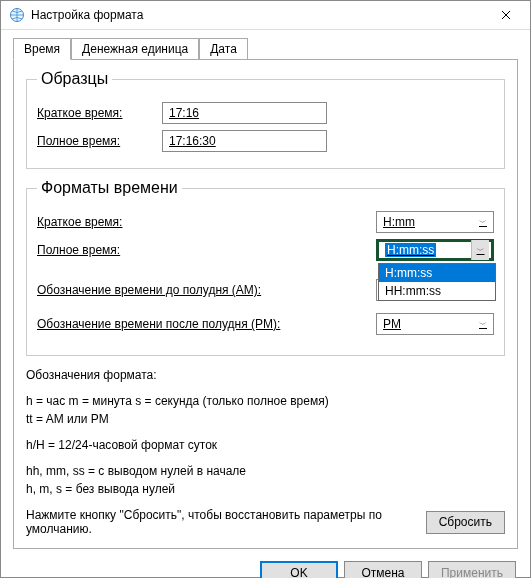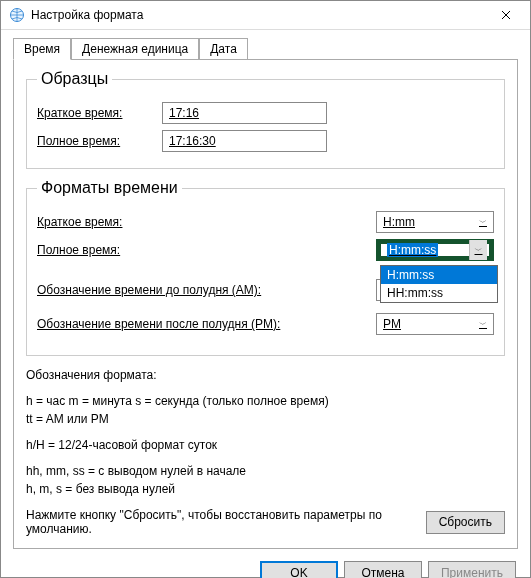--- a/index.html
+++ b/index.html
@@ -108,21 +108,21 @@
   position: relative;
   background: #fff;
 }
 .combo .arrow {
   margin-left: auto;
   font-size: 8px;
   color: #555;
   padding: 0 4px;
 }
 .combo.open {
-  border: 5px solid #14532d;
+  border: 3px solid #14532d;
 }
 .combo.open .sel {
   background: #0078d7;
   color: #fff;
   padding: 0 2px;
 }
 .combo.open .arrow-box {
   background: #e1e1e1;
   border-left: 1px solid #bbb;
   width: 18px;

